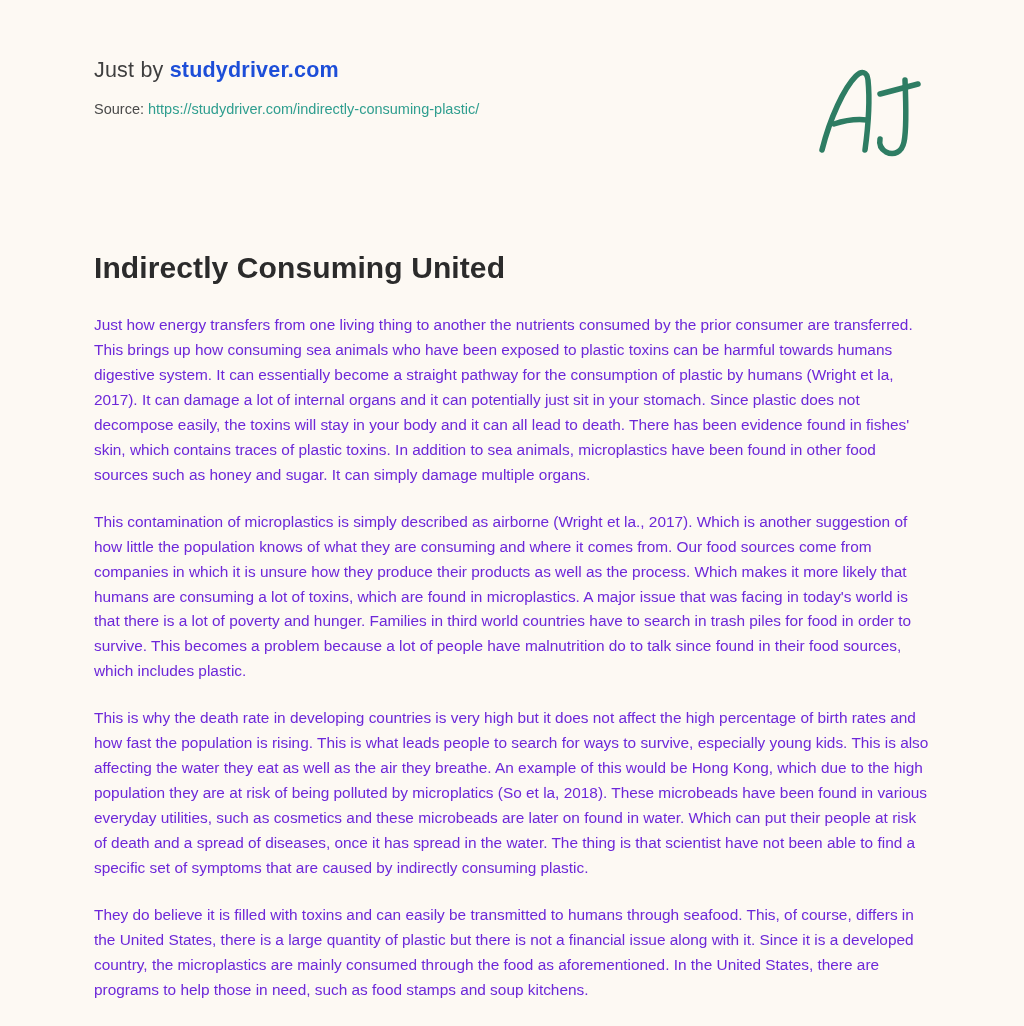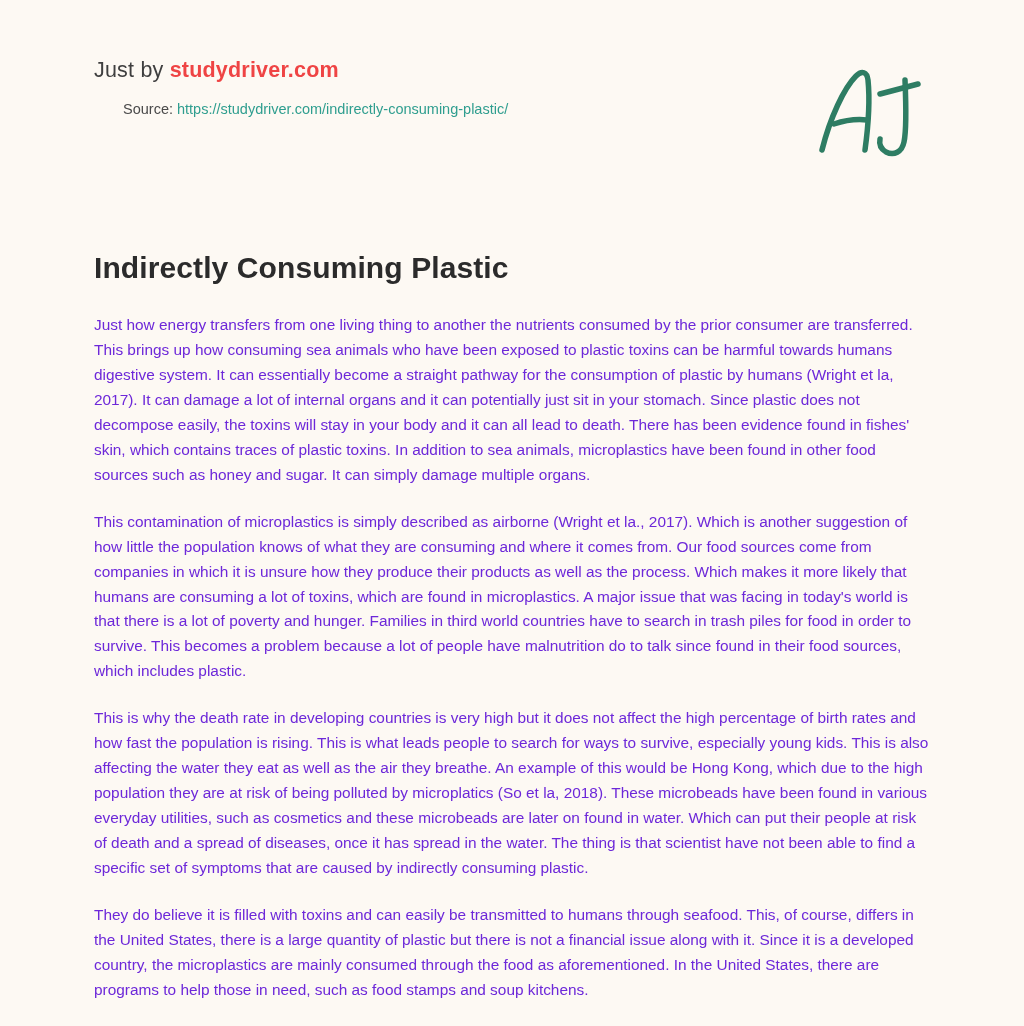--- a/index.html
+++ b/index.html
@@ -25,27 +25,26 @@
     position: relative;
     padding-top: 58px;
   }
   .essay-by {
     font-size: 21.5px;
     color: #3f3f3f;
     letter-spacing: 0.2px;
   }
   .essay-by .brand {
     font-weight: bold;
-    color: #ef4444;
+    color: #1d4ed8;
   }
   .source-line {
     margin-top: 18px;
     font-size: 14.5px;
     color: #4a4a4a;
-    margin-left: 29px;
   }
   .source-line .label {
     color: #4a4a4a;
   }
   .source-line .url {
     color: #2f9e8f;
     text-decoration: none;
   }
   .logo {
     position: absolute;
@@ -97,21 +96,21 @@
           <path d="M12 84 C 20 52, 34 22, 46 10 C 52 4, 57 6, 58 14 C 60 34, 58 62, 55 84"></path>
           <path d="M24 58 C 36 54, 48 53, 57 54"></path>
           <path d="M70 28 L 108 18"></path>
           <path d="M95 14 C 96 38, 97 62, 94 76 C 92 86, 84 90, 76 86 C 71 83, 69 78, 70 73"></path>
         </g>
       </svg>
     </div>
 
   </div>
 
-  <h1 class="title">Indirectly Consuming Plastic</h1>
+  <h1 class="title">Indirectly Consuming United</h1>
 
   <div class="body-copy">
     <p>Just how energy transfers from one living thing to another the nutrients consumed by the prior consumer are transferred. This brings up how consuming sea animals who have been exposed to plastic toxins can be harmful towards humans digestive system. It can essentially become a straight pathway for the consumption of plastic by humans (Wright et la, 2017). It can damage a lot of internal organs and it can potentially just sit in your stomach. Since plastic does not decompose easily, the toxins will stay in your body and it can all lead to death. There has been evidence found in fishes' skin, which contains traces of plastic toxins. In addition to sea animals, microplastics have been found in other food sources such as honey and sugar. It can simply damage multiple organs.</p>
     <p>This contamination of microplastics is simply described as airborne (Wright et la., 2017). Which is another suggestion of how little the population knows of what they are consuming and where it comes from. Our food sources come from companies in which it is unsure how they produce their products as well as the process. Which makes it more likely that humans are consuming a lot of toxins, which are found in microplastics. A major issue that was facing in today's world is that there is a lot of poverty and hunger. Families in third world countries have to search in trash piles for food in order to survive. This becomes a problem because a lot of people have malnutrition do to talk since found in their food sources, which includes plastic.</p>
     <p>This is why the death rate in developing countries is very high but it does not affect the high percentage of birth rates and how fast the population is rising. This is what leads people to search for ways to survive, especially young kids. This is also affecting the water they eat as well as the air they breathe. An example of this would be Hong Kong, which due to the high population they are at risk of being polluted by microplatics (So et la, 2018). These microbeads have been found in various everyday utilities, such as cosmetics and these microbeads are later on found in water. Which can put their people at risk of death and a spread of diseases, once it has spread in the water. The thing is that scientist have not been able to find a specific set of symptoms that are caused by indirectly consuming plastic.</p>
     <p>They do believe it is filled with toxins and can easily be transmitted to humans through seafood. This, of course, differs in the United States, there is a large quantity of plastic but there is not a financial issue along with it. Since it is a developed country, the microplastics are mainly consumed through the food as aforementioned. In the United States, there are programs to help those in need, such as food stamps and soup kitchens.</p>
   </div>
 
 </div>
 

